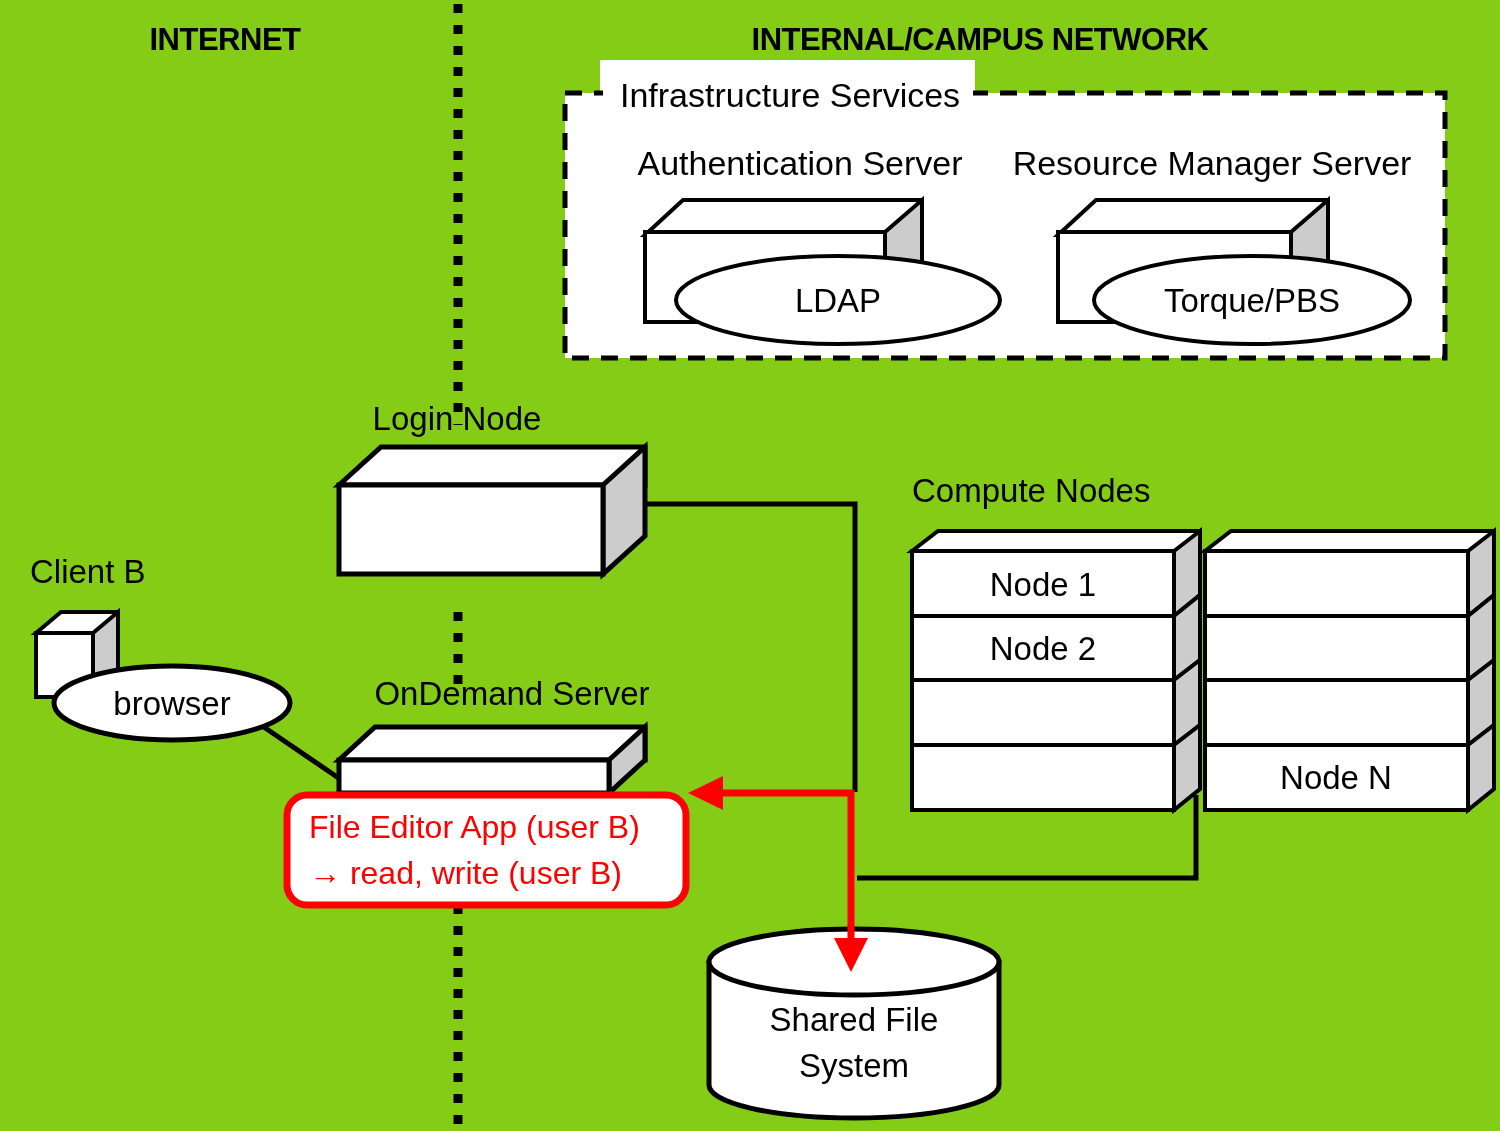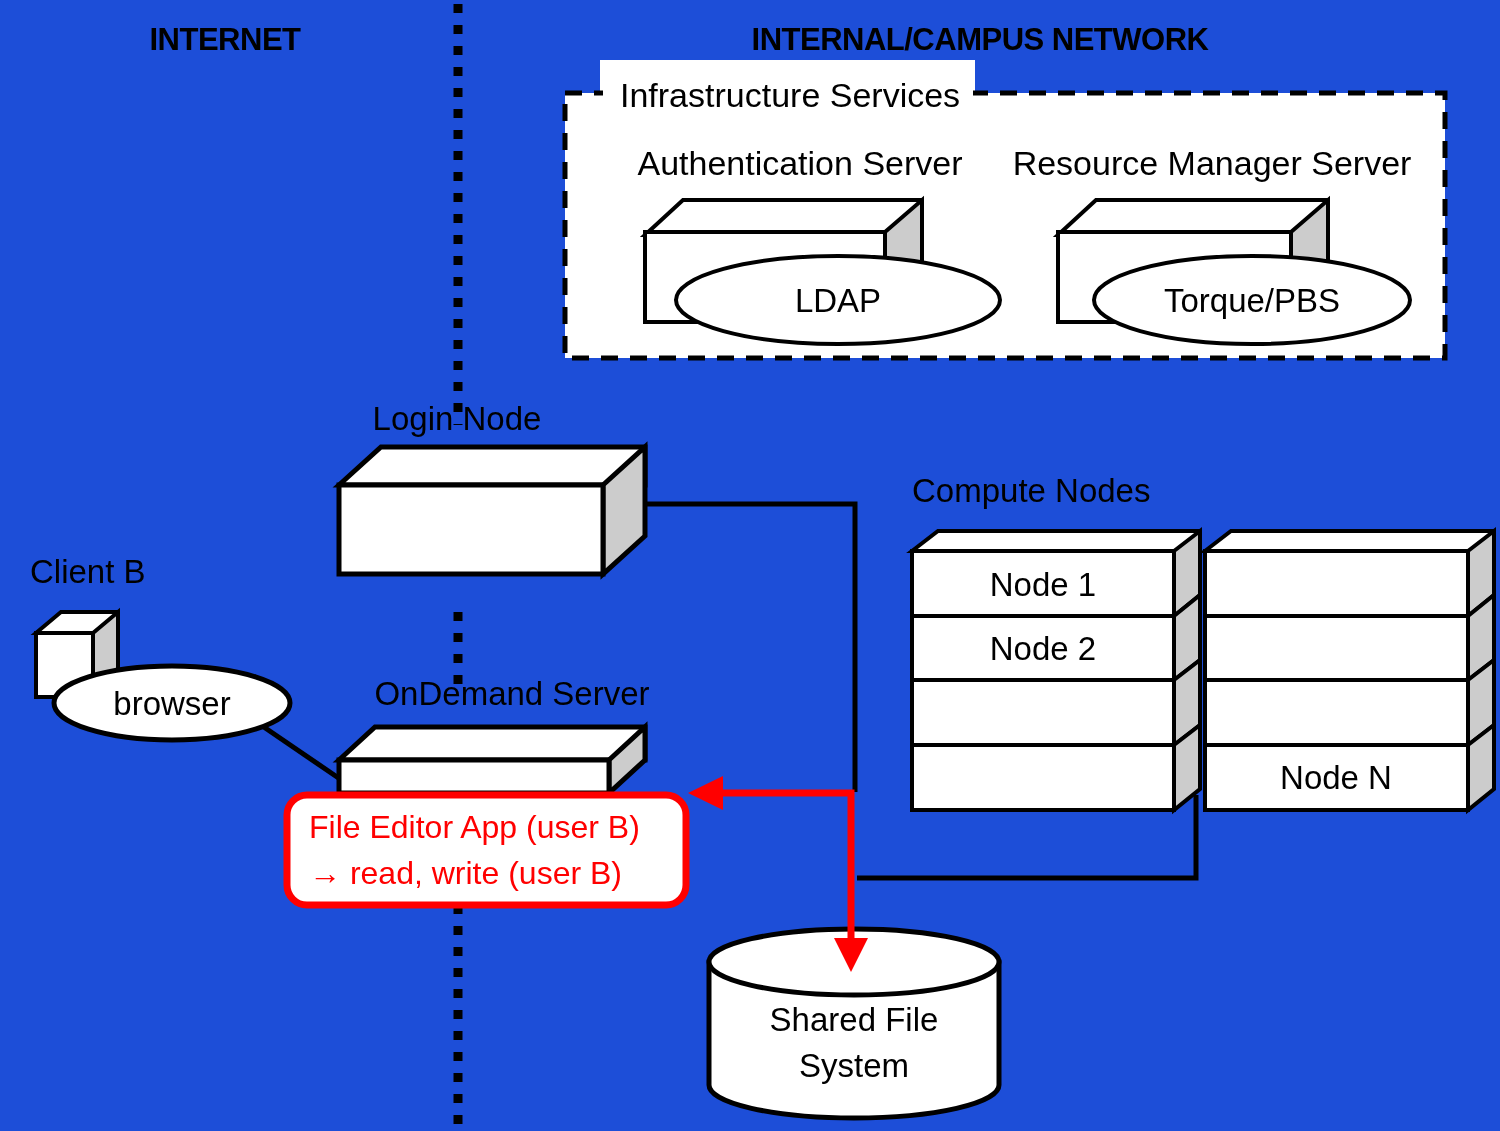--- a/index.html
+++ b/index.html
@@ -4,21 +4,21 @@
 <style>
   html, body {
     margin: 0;
     padding: 0;
     background: #808080;
   }
   #stage {
     position: relative;
     width: 1500px;
     height: 1131px;
-    background: #1d4ed8;
+    background: #84cc16;
     overflow: hidden;
     font-family: "Liberation Sans", sans-serif;
   }
   svg.diagram {
     position: absolute;
     top: 0;
     left: 0;
     width: 1500px;
     height: 1131px;
   }

